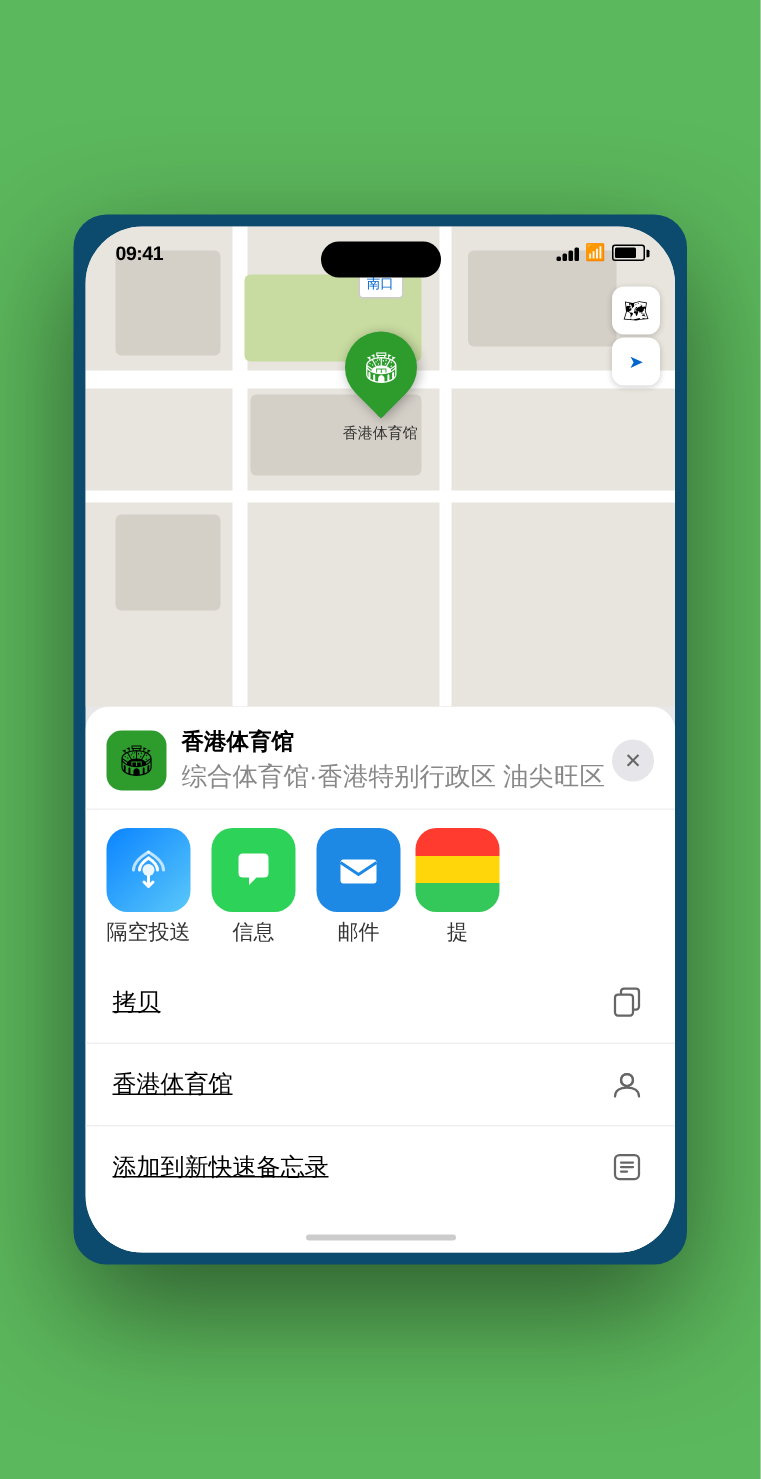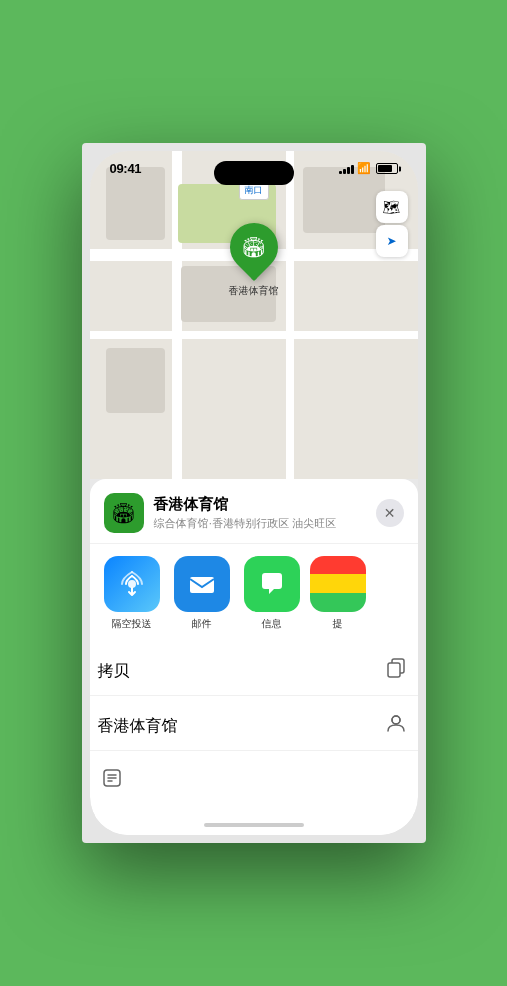--- a/index.html
+++ b/index.html
@@ -5,24 +5,24 @@
     * { margin: 0; padding: 0; box-sizing: border-box; }
     body {
       background: #5cb85c;
       display: flex;
       justify-content: center;
       align-items: center;
       min-height: 100vh;
       font-family: -apple-system, 'PingFang SC', 'Helvetica Neue', Arial, sans-serif;
     }
     .phone-frame {
-      width: 344px;
+      width: 409px;
       height: 700px;
-      background: #e5e5e5;
-      border-radius: 4px;
+      background: #0c4a6e;
+      border-radius: 22px;
       padding: 8px;
       position: relative;
       box-shadow: 0 30px 80px rgba(0,0,0,0.5);
     }
     .phone-screen {
       width: 100%;
       height: 100%;
       background: #e8e8e8;
       border-radius: 38px;
       overflow: hidden;
@@ -267,21 +267,21 @@
       margin-right: 10px;
     }
     .venue-info { flex: 1; }
     .venue-name {
       font-size: 15px;
       font-weight: 600;
       color: #000;
       margin-bottom: 2px;
     }
     .venue-desc {
-      font-size: 11px;
+      font-size: 17px;
       color: #888;
     }
     .close-btn {
       width: 28px;
       height: 28px;
       background: #e5e5ea;
       border-radius: 50%;
       display: flex;
       align-items: center;
       justify-content: center;
@@ -322,33 +322,34 @@
       position: relative;
     }
     .share-icon-box.notes-selected {
       outline: 3px solid #ff3b30;
       outline-offset: 2px;
     }
     .share-icon-box.more {
       background: linear-gradient(180deg, #ff3b30 33%, #ffd60a 33% 66%, #34c759 66%);
     }
     .share-label {
-      font-size: 10px;
+      font-size: 14px;
       color: #333;
       text-align: center;
     }
     
     .action-list { padding: 0 0 10px; }
     .action-row {
       display: flex;
-      align-items: flex-end;
+      align-items: center;
       justify-content: space-between;
-      padding: 13px 8px;
+      padding: 13px 18px;
       border-bottom: 1px solid #f0f0f0;
       cursor: pointer;
+      text-decoration: underline;
     }
     .action-row:last-child { border-bottom: none; }
     .action-label {
       font-size: 16px;
       color: #000;
     }
     .action-icon {
       width: 28px;
       height: 28px;
       display: flex;
@@ -450,36 +451,36 @@
               <path d="M14 2 Q24 8 24 14" stroke="white" stroke-width="2" fill="none" stroke-linecap="round" opacity="0.7"></path>
               <path d="M14 2 Q4 8 4 14" stroke="white" stroke-width="2" fill="none" stroke-linecap="round" opacity="0.7"></path>
               <line x1="14" y1="18" x2="14" y2="24" stroke="white" stroke-width="2" stroke-linecap="round"></line>
               <path d="M11 22 L14 25 L17 22" stroke="white" stroke-width="2" fill="none" stroke-linecap="round" stroke-linejoin="round"></path>
             </svg>
           </div>
           <span class="share-label">隔空投送</span>
         </div>
 
         <div class="share-item">
+          <div class="share-icon-box messages">
+            <svg width="32" height="32" viewBox="0 0 32 32" fill="none">
+              <path d="M6 8 Q6 5 9 5 H23 Q26 5 26 8 V18 Q26 21 23 21 H18 L13 26 V21 H9 Q6 21 6 18 Z" fill="white"></path>
+            </svg>
+          </div>
+          <span class="share-label">信息</span>
+        </div>
+
+        <div class="share-item">
           <div class="share-icon-box mail">
             <svg width="32" height="32" viewBox="0 0 32 32" fill="none">
               <rect x="4" y="9" width="24" height="16" rx="2" fill="white"></rect>
               <path d="M4 11 L16 19 L28 11" stroke="#1e88e5" stroke-width="2" fill="none"></path>
             </svg>
           </div>
           <span class="share-label">邮件</span>
-        </div>
-
-        <div class="share-item">
-          <div class="share-icon-box messages">
-            <svg width="32" height="32" viewBox="0 0 32 32" fill="none">
-              <path d="M6 8 Q6 5 9 5 H23 Q26 5 26 8 V18 Q26 21 23 21 H18 L13 26 V21 H9 Q6 21 6 18 Z" fill="white"></path>
-            </svg>
-          </div>
-          <span class="share-label">信息</span>
         </div>
 
 
         <div class="share-item" style="min-width:56px;">
           <div class="share-icon-box more" style="width:56px; height:56px; border-radius:14px; overflow:hidden; position:relative; display:flex; flex-direction:column;">
             <div style="flex:1; background:#ff3b30;"></div>
             <div style="flex:1; background:#ffd60a;"></div>
             <div style="flex:1; background:#34c759;"></div>
           </div>
           <span class="share-label">提</span>
@@ -504,20 +505,21 @@
             <svg width="22" height="22" viewBox="0 0 22 22" fill="none">
               <circle cx="11" cy="8" r="4" stroke="#666" stroke-width="1.5" fill="none"></circle>
               <path d="M3 19 C3 15 6.5 13 11 13 C15.5 13 19 15 19 19" stroke="#666" stroke-width="1.5" fill="none" stroke-linecap="round"></path>
               <circle cx="11" cy="8" r="4" stroke="#666" stroke-width="1.5" fill="none"></circle>
             </svg>
           </div>
         </div>
 
 
         <div class="action-row">
+          <span class="action-label">添加到新快速备忘录</span>
           <div class="action-icon">
             <svg width="22" height="22" viewBox="0 0 22 22" fill="none">
               <rect x="3" y="3" width="16" height="16" rx="3" stroke="#666" stroke-width="1.5" fill="none"></rect>
               <line x1="7" y1="8" x2="15" y2="8" stroke="#666" stroke-width="1.5" stroke-linecap="round"></line>
               <line x1="7" y1="11" x2="15" y2="11" stroke="#666" stroke-width="1.5" stroke-linecap="round"></line>
               <line x1="7" y1="14" x2="11" y2="14" stroke="#666" stroke-width="1.5" stroke-linecap="round"></line>
             </svg>
           </div>
         </div>
 

